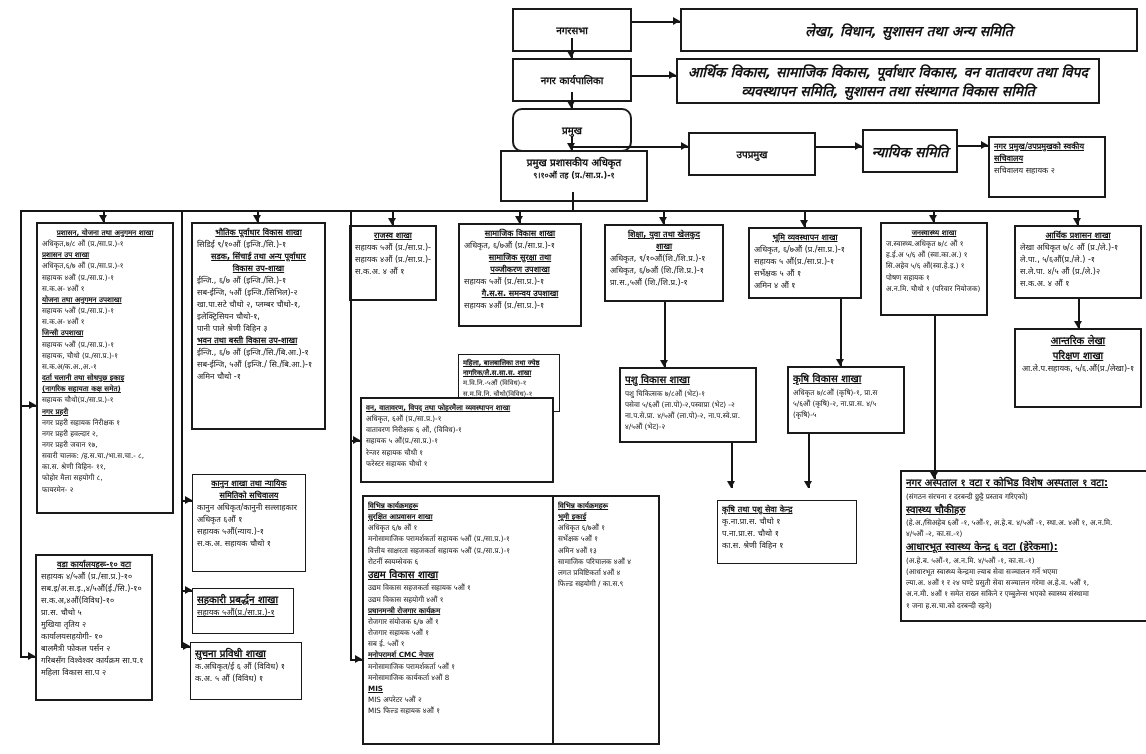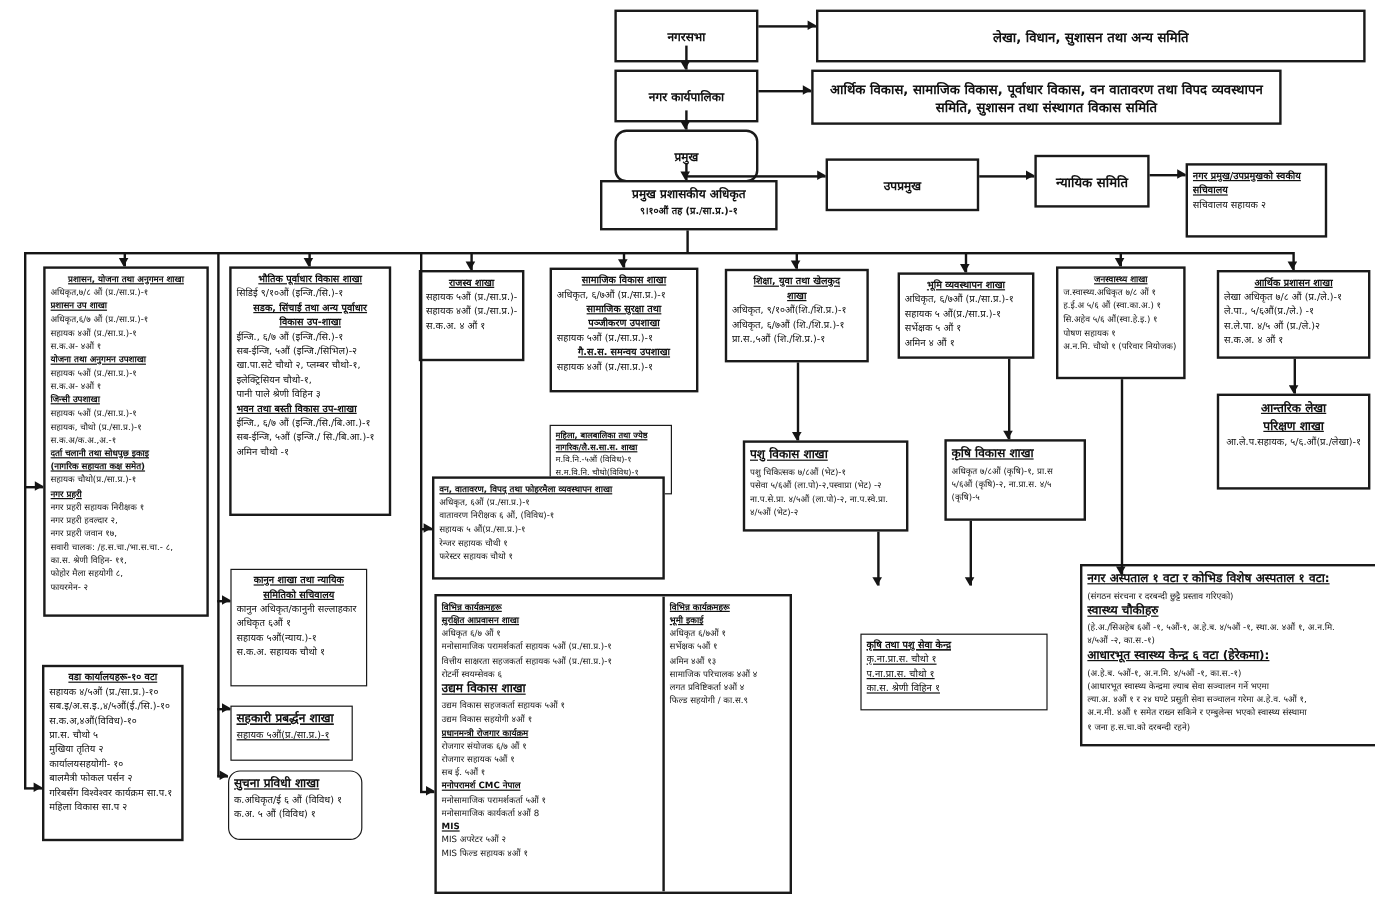--- a/index.html
+++ b/index.html
@@ -12,21 +12,21 @@
   .box.fs7{font-size:7.2px;line-height:1.55;}
   .ln{white-space:nowrap;overflow:hidden;}
   .ln.u{text-decoration:underline;}
   .ln.b{font-weight:bold;}
   .ln.c{text-align:center;}
   .ln.lg{font-size:10px;}
   .ln.sm{font-size:6.8px;}
   .tbox{position:absolute;border:2px solid #1a1a1a;background:#fff;
         display:flex;align-items:center;justify-content:center;text-align:center;
         font-weight:bold;font-size:10px;box-sizing:border-box;padding:20px 6px;}
-  .tbox.small{font-size:11px;font-weight:bold;}
+  .tbox.small{font-size:14px;font-weight:bold;font-style:italic;}
   .vl{position:absolute;width:2px;background:#151515;}
   .hl{position:absolute;height:2px;background:#151515;}
   .arr-d{position:absolute;width:0;height:0;border-left:4px solid transparent;
          border-right:4px solid transparent;border-top:7px solid #151515;}
   .arr-r{position:absolute;width:0;height:0;border-top:4px solid transparent;
          border-bottom:4px solid transparent;border-left:7px solid #151515;}
 </style>
 </head>
 <body>
 
@@ -34,27 +34,27 @@
 
   <div class="tbox" style="left:512px;top:8px;width:120px;height:30px;">
       <span>नगरसभा</span>
     </div>
   <div class="tbox small" style="left:680px;top:8px;width:458px;height:30px;">
       <span>लेखा, विधान, सुशासन तथा अन्य समिति</span>
     </div>
   <div class="tbox" style="left:512px;top:58px;width:120px;height:34px;">
       <span>नगर कार्यपालिका</span>
     </div>
-  <div class="tbox small" style="left:676px;top:58px;width:392px;height:46px;">
+  <div class="tbox small" style="left:676px;top:58px;width:424px;height:46px;">
       <span>आर्थिक विकास, सामाजिक विकास, पूर्वाधार विकास, वन वातावरण तथा विपद व्यवस्थापन समिति, सुशासन तथा संस्थागत विकास समिति</span>
     </div>
   <div class="tbox" style="left:512px;top:108px;width:120px;height:28px;border-radius:10px;">
       <span>प्रमुख</span>
     </div>
-  <div class="box" style="left:500px;top:150px;width:148px;height:42px;">
+  <div class="box" style="left:500px;top:150px;width:148px;height:52px;">
       <div class="ln b c lg">प्रमुख प्रशासकीय अधिकृत</div>
       <div class="ln b c">९।१०औं तह (प्र./सा.प्र.)-१</div>
     </div>
   <div class="tbox" style="left:688px;top:132px;width:128px;height:32px;">
       <span>उपप्रमुख</span>
     </div>
   <div class="tbox small" style="left:862px;top:129px;width:96px;height:32px;">
       <span>न्यायिक समिति</span>
     </div>
   <div class="box" style="left:988px;top:124px;width:118px;height:62px;margin-top:12px;">
@@ -121,21 +121,21 @@
       <div class="ln u b c">समितिको सचिवालय</div>
       <div class="ln">कानुन अधिकृत/कानुनी सल्लाहकार</div>
       <div class="ln">अधिकृत ६औं १</div>
       <div class="ln">सहायक ५औं(न्याय.)-१</div>
       <div class="ln">स.क.अ. सहायक चौथो १</div>
     </div>
   <div class="box thin" style="left:192px;top:568px;width:102px;height:46px;text-decoration:underline;">
       <div class="ln u b lg">सहकारी प्रबर्द्धन शाखा</div>
       <div class="ln">सहायक ५औं(प्र./सा.प्र.)-१</div>
     </div>
-  <div class="box thin" style="left:190px;top:622px;width:112px;height:58px;border-radius:10px;">
+  <div class="box thin" style="left:190px;top:622px;width:112px;height:58px;">
       <div class="ln u b lg">सुचना प्रविधी शाखा</div>
       <div class="ln">क.अधिकृत/ई ६ औं (विविध) १</div>
       <div class="ln">क.अ. ५ औं (विविध) १</div>
     </div>
   <div class="box" style="left:349px;top:225px;width:88px;height:76px;">
       <div class="ln u b c">राजस्व शाखा</div>
       <div class="ln">सहायक ५औं (प्र./सा.प्र.)-१</div>
       <div class="ln">सहायक ४औं (प्र./सा.प्र.)-१</div>
       <div class="ln">स.क.अ. ४ औं १</div>
     </div>
@@ -237,21 +237,21 @@
       <div class="ln">पसेवा ५/६औं (ला.पो)-२,पस्वाप्रा (भेट) -२</div>
       <div class="ln">ना.प.से.प्रा. ४/५औं (ला.पो)-२, ना.प.स्वे.प्रा.</div>
       <div class="ln">४/५औं (भेट)-२</div>
     </div>
   <div class="box fs7" style="left:787px;top:366px;width:118px;height:68px;">
       <div class="ln u b lg">कृषि विकास शाखा</div>
       <div class="ln">अधिकृत ७/८औं (कृषि)-१,  प्रा.स</div>
       <div class="ln">५/६औं (कृषि)-२, ना.प्रा.स. ४/५</div>
       <div class="ln">(कृषि)-५</div>
     </div>
-  <div class="box thin" style="left:717px;top:508px;width:156px;height:64px;text-decoration:underline;">
+  <div class="box thin" style="left:717px;top:480px;width:140px;height:64px;">
       <div class="ln u b">कृषि तथा पशु सेवा केन्द्र</div>
       <div class="ln">कृ.ना.प्रा.स. चौथो १</div>
       <div class="ln">प.ना.प्रा.स. चौथो १</div>
       <div class="ln">का.स. श्रेणी विहिन १</div>
     </div>
   <div class="box fs7" style="left:900px;top:470px;width:291px;height:152px;">
       <div class="ln u b lg">नगर अस्पताल १ वटा र कोभिड विशेष अस्पताल १ वटा:</div>
       <div class="ln">(संगठन संरचना र दरबन्दी छुट्टै प्रस्ताव गरिएको)</div>
       <div class="ln u b lg">स्वास्थ्य चौकीहरु</div>
       <div class="ln">(हे.अ./सिअहेब ६औं -१, ५औं-१, अ.हे.ब. ४/५औं -१, स्था.अ. ४औं १, अ.न.मि.</div>

